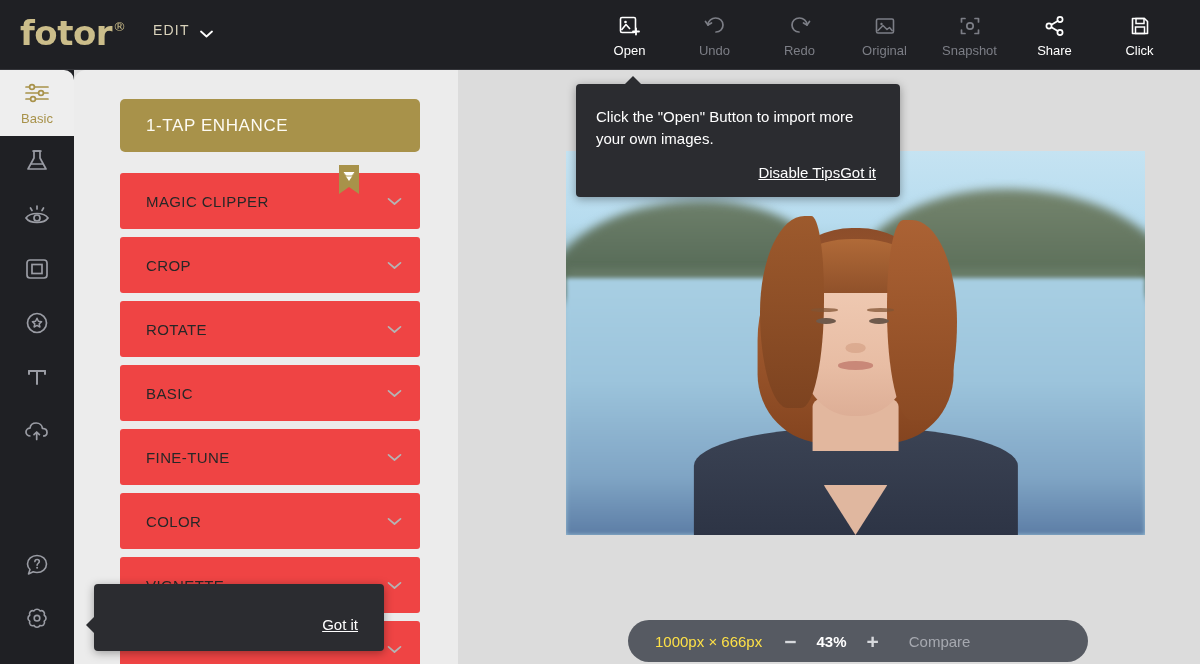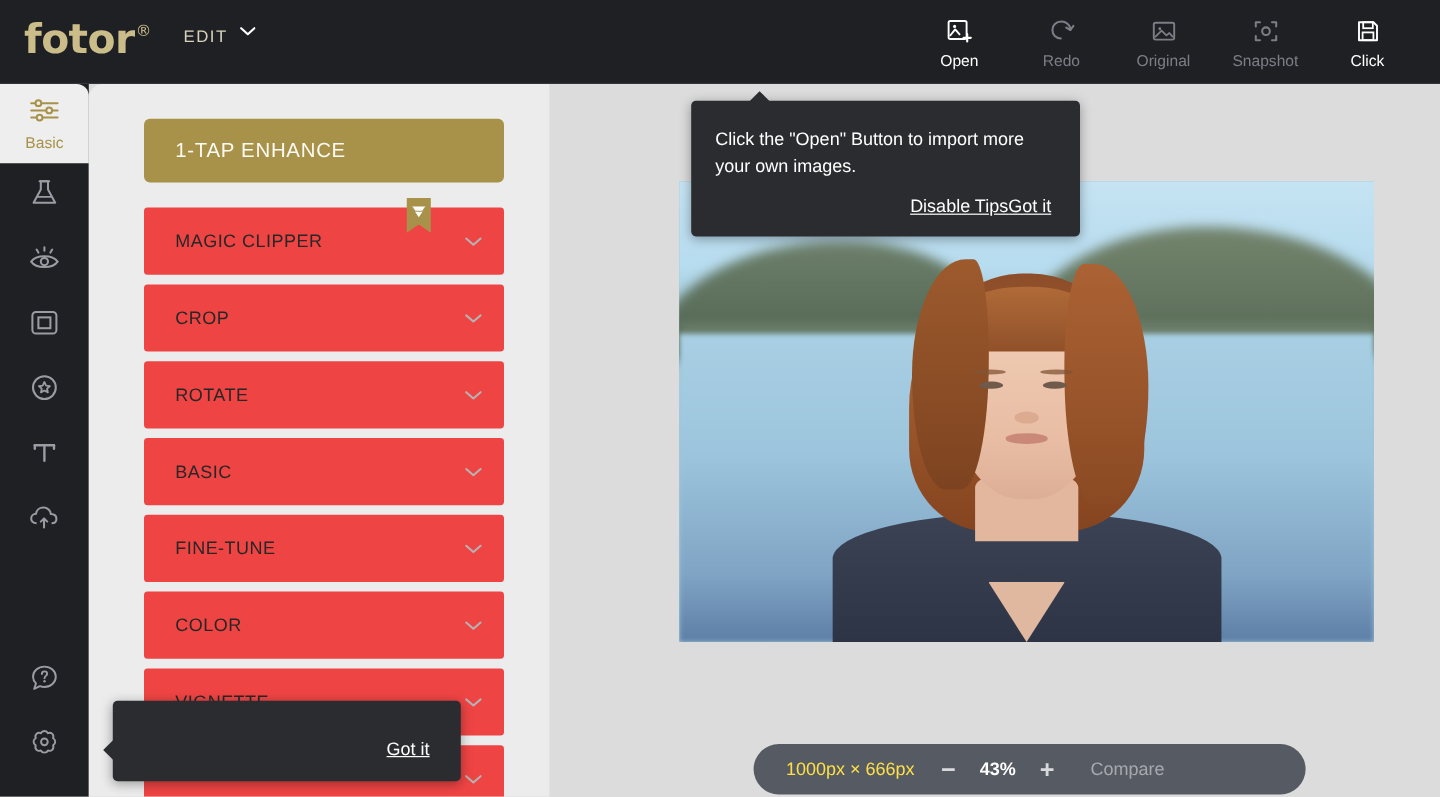--- a/index.html
+++ b/index.html
@@ -22,21 +22,21 @@
     font-family: "DejaVu Sans", sans-serif;
     font-size: 34px; font-weight: bold; color: #cbbd8a;
     letter-spacing: -0.5px;
   }
   #logo .reg {
     font-size: 13px; vertical-align: super; font-weight: normal;
     position: relative; top: -2px; left: 1px;
   }
   #edit-menu {
     position: absolute; left: 153px; top: 22px;
-    display: flex; align-items: flex-start; gap: 10px; cursor: pointer;
+    display: flex; align-items: flex-end; gap: 10px; cursor: pointer;
   }
   #edit-menu .edit-label {
     font-size: 14px; color: #d9d2bb; letter-spacing: 1.2px;
   }
   .chev-w { width: 13px; height: 8px; }
 
   #tools { position: absolute; right: 18px; top: 0; height: 70px; display: flex; }
   .tool {
     width: 85px; height: 70px;
     display: flex; flex-direction: column; align-items: center; justify-content: center;
@@ -265,20 +265,29 @@
           <svg width="24" height="24" viewBox="0 0 24 24">
             <rect x="2.5" y="3.5" width="15" height="15" rx="1.5" fill="none" stroke="#ffffff" stroke-width="1.6"></rect>
             <circle cx="7.5" cy="8" r="1.3" fill="#ffffff"></circle>
             <path d="M3.5 16 L8 10.5 L12 15" fill="none" stroke="#ffffff" stroke-width="1.6" stroke-linejoin="round"></path>
             <path d="M18 14.5 v6 M15 17.5 h6" stroke="#ffffff" stroke-width="1.8" stroke-linecap="round"></path>
           </svg>
         </span>
         <span class="lbl">Open</span>
       </div>
 
+      <div class="tool off">
+        <span class="ic">
+          <svg width="24" height="24" viewBox="0 0 24 24">
+            <path d="M5 11 C5 6.5 9 4 12.5 4 C17 4 20 7 20 11 C20 15 17 18 13 18" fill="none" stroke="#7c7e86" stroke-width="1.7" stroke-linecap="round"></path>
+            <path d="M5 11 L2.5 7.5 M5 11 L8.5 9" fill="none" stroke="#7c7e86" stroke-width="1.7" stroke-linecap="round"></path>
+          </svg>
+        </span>
+        <span class="lbl">Undo</span>
+      </div>
 
       <div class="tool off">
         <span class="ic">
           <svg width="24" height="24" viewBox="0 0 24 24">
             <path d="M19 11 C19 6.5 15 4 11.5 4 C7 4 4 7 4 11 C4 15 7 18 11 18" fill="none" stroke="#7c7e86" stroke-width="1.7" stroke-linecap="round"></path>
             <path d="M19 11 L21.5 7.5 M19 11 L15.5 9" fill="none" stroke="#7c7e86" stroke-width="1.7" stroke-linecap="round"></path>
           </svg>
         </span>
         <span class="lbl">Redo</span>
       </div>
@@ -297,20 +306,31 @@
       <div class="tool off">
         <span class="ic">
           <svg width="24" height="24" viewBox="0 0 24 24">
             <path d="M3.5 8 V4.5 H7 M17 4.5 H20.5 V8 M20.5 16 V19.5 H17 M7 19.5 H3.5 V16" fill="none" stroke="#7c7e86" stroke-width="1.7" stroke-linecap="round" stroke-linejoin="round"></path>
             <circle cx="12" cy="12" r="3.2" fill="none" stroke="#7c7e86" stroke-width="1.7"></circle>
           </svg>
         </span>
         <span class="lbl">Snapshot</span>
       </div>
 
+      <div class="tool on">
+        <span class="ic">
+          <svg width="24" height="24" viewBox="0 0 24 24">
+            <circle cx="17" cy="5.5" r="2.6" fill="none" stroke="#ffffff" stroke-width="1.7"></circle>
+            <circle cx="6" cy="12" r="2.6" fill="none" stroke="#ffffff" stroke-width="1.7"></circle>
+            <circle cx="17" cy="18.5" r="2.6" fill="none" stroke="#ffffff" stroke-width="1.7"></circle>
+            <path d="M8.4 10.7 L14.7 6.9 M8.4 13.3 L14.7 17.1" stroke="#ffffff" stroke-width="1.7" stroke-linecap="round"></path>
+          </svg>
+        </span>
+        <span class="lbl">Share</span>
+      </div>
 
       <div class="tool on">
         <span class="ic">
           <svg width="24" height="24" viewBox="0 0 24 24">
             <path d="M4.5 4.5 H16.5 L19.5 7.5 V19.5 H4.5 Z" fill="none" stroke="#ffffff" stroke-width="1.6" stroke-linejoin="round"></path>
             <rect x="8" y="4.5" width="8" height="5" fill="none" stroke="#ffffff" stroke-width="1.5"></rect>
             <rect x="7.5" y="13" width="9" height="6.5" fill="none" stroke="#ffffff" stroke-width="1.5"></rect>
           </svg>
         </span>
         <span class="lbl">Click</span>

